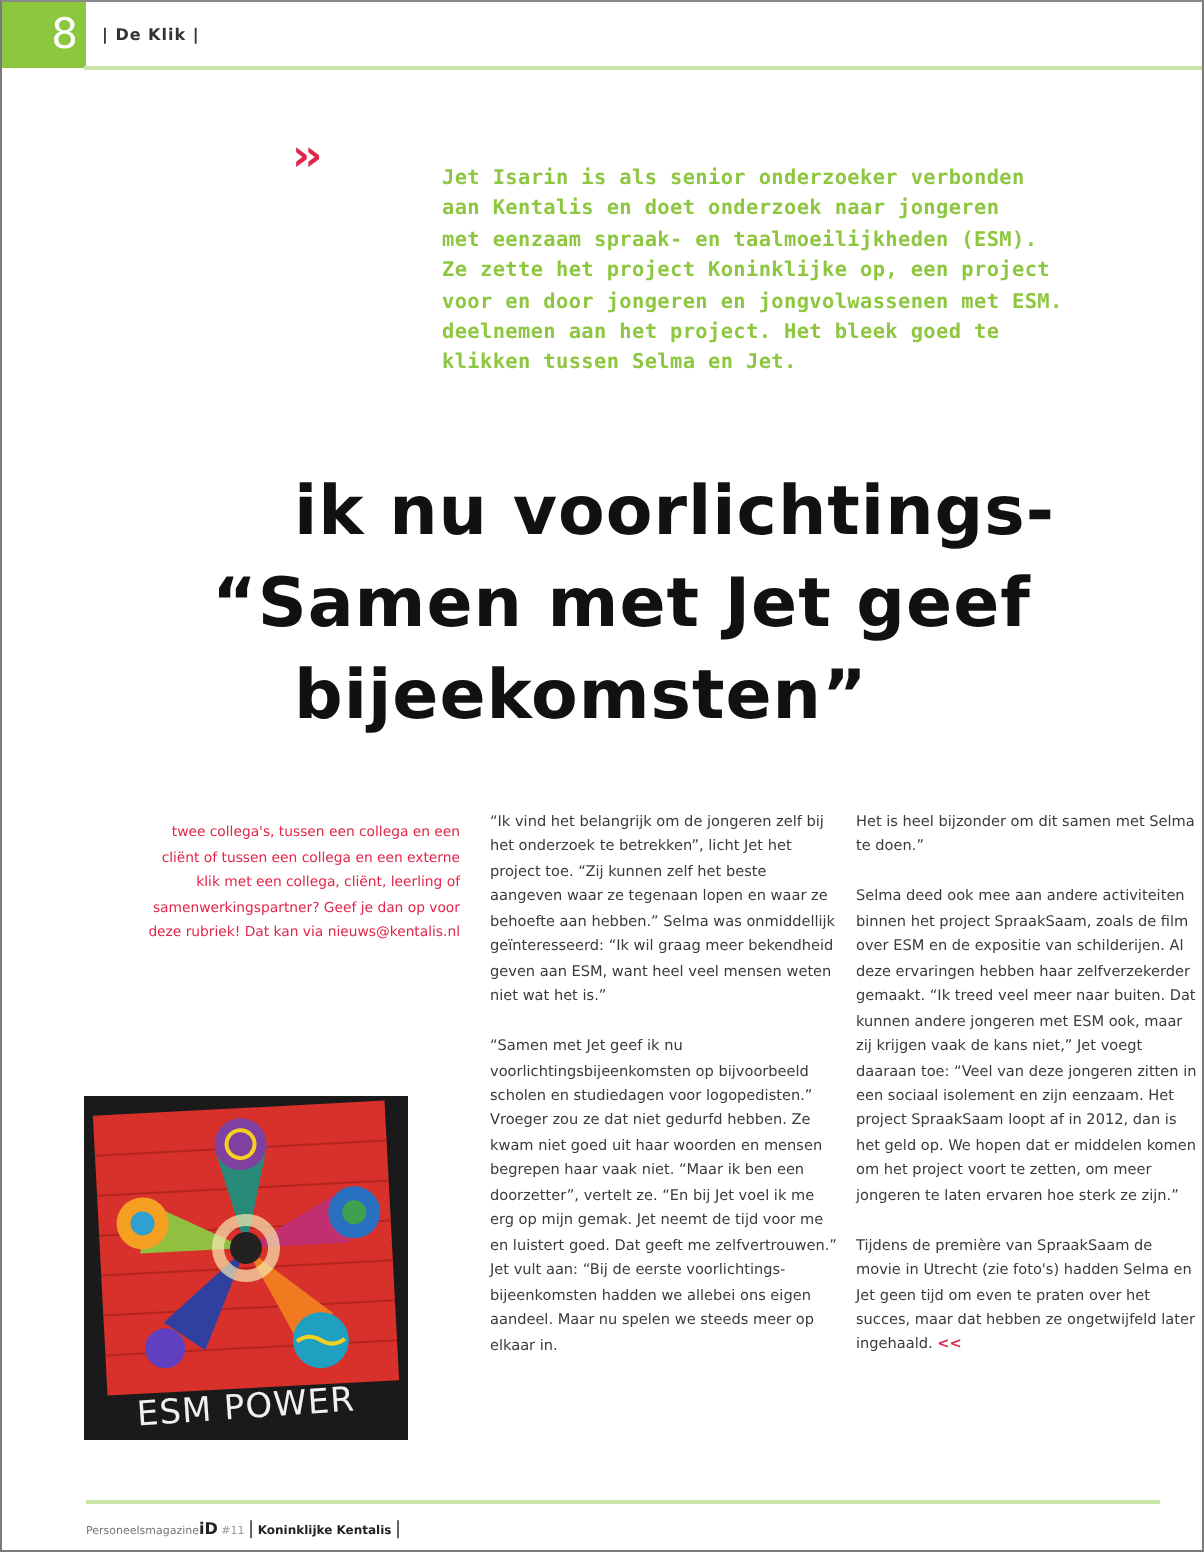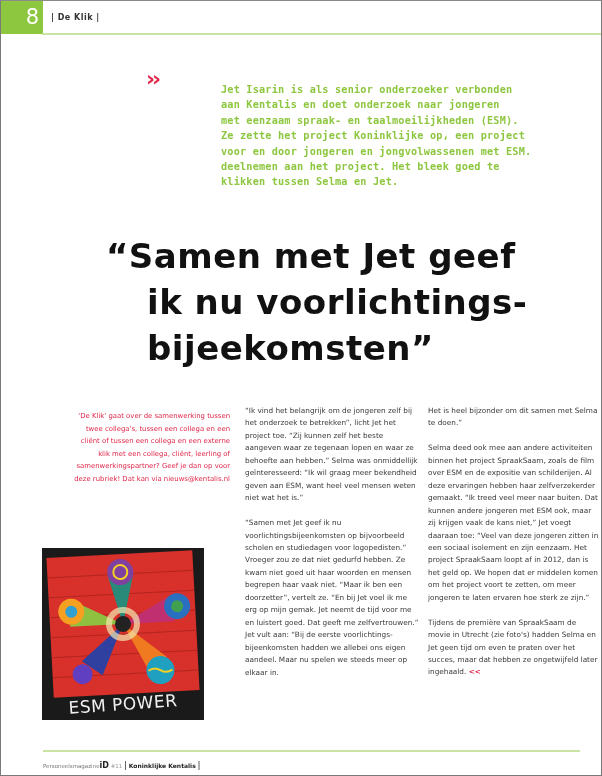--- a/index.html
+++ b/index.html
@@ -54,27 +54,26 @@
   <div>Jet Isarin is als senior onderzoeker verbonden</div>
   <div>aan Kentalis en doet onderzoek naar jongeren</div>
   <div>met eenzaam spraak- en taalmoeilijkheden (ESM).</div>
   <div>Ze zette het project Koninklijke op, een project</div>
   <div>voor en door jongeren en jongvolwassenen met ESM.</div>
   <div>deelnemen aan het project. Het bleek goed te</div>
   <div>klikken tussen Selma en Jet.</div>
 </div>
 
 <div class="quote">
+  <span class="l indent">ik nu voorlichtings-</span>
   <span class="l">“Samen met Jet geef</span>
-  <span class="l indent">ik nu voorlichtings-</span>
   <span class="l indent">bijeekomsten”</span>
 </div>
 
 <div class="sidebar-text">
-  <div>'De Klik' gaat over de samenwerking tussen</div>
   <div>twee collega's, tussen een collega en een</div>
   <div>cliënt of tussen een collega en een externe</div>
   <div>klik met een collega, cliënt, leerling of</div>
   <div>samenwerkingspartner? Geef je dan op voor</div>
   <div>deze rubriek! Dat kan via nieuws@kentalis.nl</div>
 </div>
 
 <div class="photo">
   <div class="photo-inner">
     <svg width="146" height="140" viewBox="0 0 146 140">

